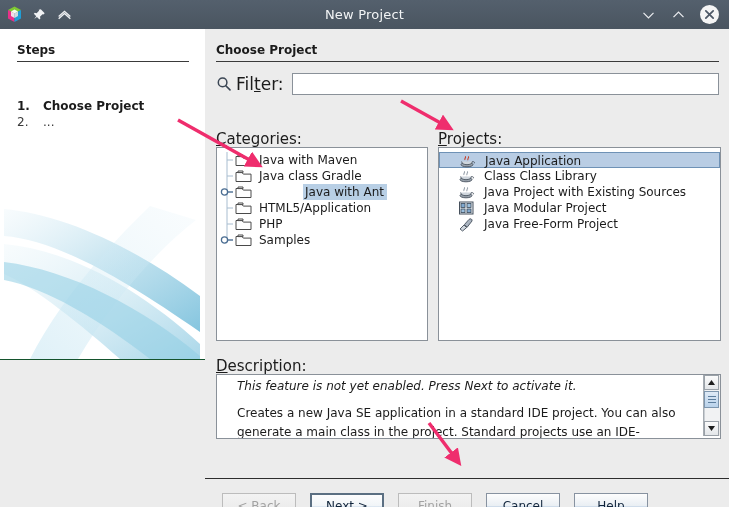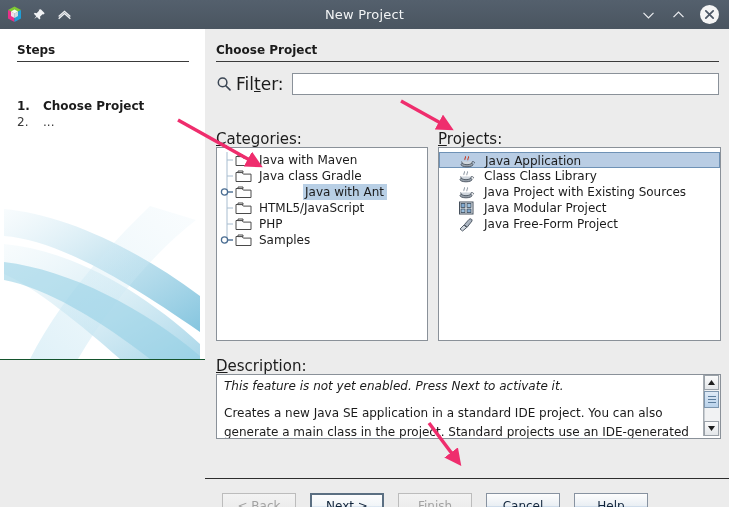--- a/index.html
+++ b/index.html
@@ -86,21 +86,21 @@
   .proj-label{font-size:12px;line-height:14px;padding:1px 4px;white-space:nowrap;}
   .proj-row.selected{background:#b9cde4;border:1px solid #6f92b6;margin:0 -0px;box-sizing:border-box;}
   .proj-row.selected .proj-label{background:transparent;}
 
   
   .descbox{
     position:absolute;left:11px;top:345px;width:503px;height:63px;
     background:#fff;border:1px solid #8a9199;overflow:hidden;
   }
   .desc-text{
-    position:absolute;left:7px;top:2px;right:20px;font-size:12px;line-height:19px;color:#1b1b1b;
+    position:absolute;left:20px;top:2px;right:20px;font-size:12px;line-height:19px;color:#1b1b1b;
   }
   .desc-text .it{font-style:italic;}
   .desc-text b{font-weight:normal;margin-top:44px;}
   .desc-p2{margin-top:8px;}
 
   .sbar{position:absolute;right:0;top:0;width:16px;height:61px;background:#ececec;border-left:1px solid #a6acb2;}
   .sb-btn{
     position:absolute;left:0;width:15px;height:15px;
     background:linear-gradient(to bottom,#fbfbfb,#e3e6e9);border:1px solid #9aa1a8;box-sizing:border-box;
     display:flex;align-items:center;justify-content:center;
@@ -296,21 +296,21 @@
                 <path d="M8 0 L8 16" stroke="#a8bdd0" stroke-width="1"></path>
                 <path d="M8 8 L14 8" stroke="#a8bdd0" stroke-width="1"></path>
               </svg>
           </span>
           <span class="folder">
             <svg width="17" height="14" viewBox="0 0 17 14">
               <path d="M1 3.5 h6 l1.3 1.6 H16 v7.4 H1 Z" fill="#ffffff" stroke="#4a4a4a" stroke-width="1"></path>
               <path d="M3 2 h5 v1.6 H3 Z" fill="#ffffff" stroke="#4a4a4a" stroke-width="1"></path>
             </svg>
           </span>
-          <span class="tree-label">HTML5/JavaScript</span>
+          <span class="tree-label">HTML5/Application</span>
         </div>
         <div class="tree-row">
           <span class="guide">
             <svg width="16" height="16">
                 <path d="M8 0 L8 16" stroke="#a8bdd0" stroke-width="1"></path>
                 <path d="M8 8 L14 8" stroke="#a8bdd0" stroke-width="1"></path>
               </svg>
           </span>
           <span class="folder">
             <svg width="17" height="14" viewBox="0 0 17 14">

